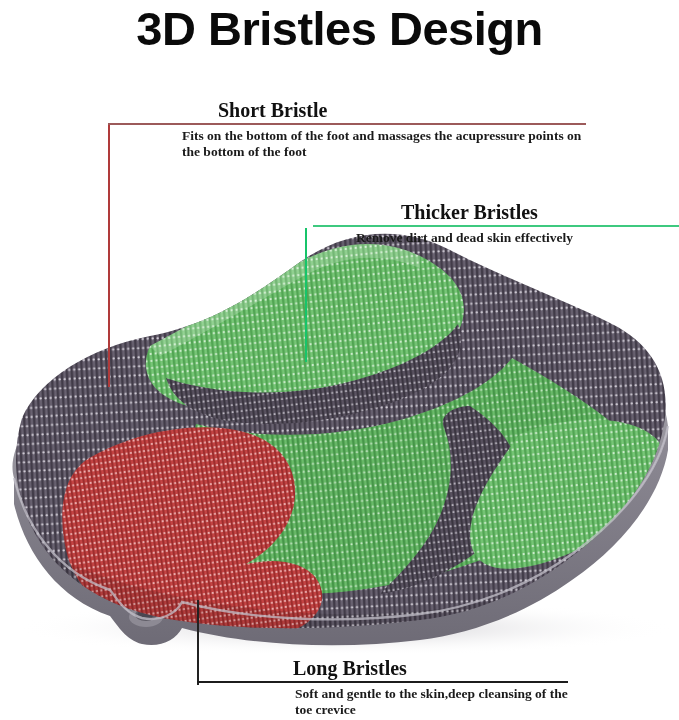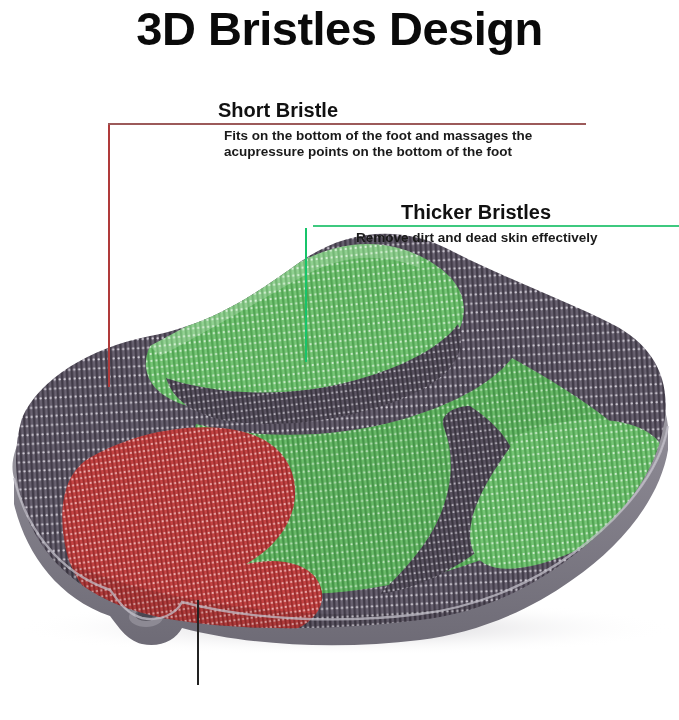--- a/index.html
+++ b/index.html
@@ -15,40 +15,40 @@
   .title{
     position:absolute;left:0;top:2px;width:679px;
     text-align:center;
     font-size:47px;line-height:54px;
     font-weight:bold;color:#0a0a0a;
     letter-spacing:-0.5px;
     white-space:nowrap;
   }
 
   
-  .callout{position:absolute;}
+  .callout{position:absolute;font-family:Liberation Serif, serif;}
   .callout .c-title{
     font-size:20px;font-weight:bold;color:#111111;
     line-height:24px;white-space:nowrap;
   }
   .callout .c-rule{
     height:2px;width:100%;
     margin-top:1px;
   }
   .callout .c-desc{
     font-size:13.5px;font-weight:bold;color:#1a1a1a;
     line-height:16px;
     margin-top:3px;
   }
 
   
   #callout-short{left:108px;top:98px;width:478px;}
   #callout-short .c-title{padding-left:110px;}
   #callout-short .c-rule{background:#9c5a5a;}
-  #callout-short .c-desc{padding-left:116px;}
+  #callout-short .c-desc{padding-left:74px;}
 
   
   #callout-thicker{left:313px;top:200px;width:374px;}
   #callout-thicker .c-title{padding-left:88px;}
   #callout-thicker .c-rule{background:#3ec97f;}
   #callout-thicker .c-desc{padding-left:43px;}
 
   
   #callout-long{left:197px;top:656px;width:371px;}
   #callout-long .c-title{padding-left:96px;}
@@ -224,14 +224,19 @@
     <div class="c-rule" style="background: rgb(156, 90, 90);"></div>
     <div class="c-desc">Fits on the bottom of the foot and massages the acupressure points on the bottom of the foot</div>
   </div>
 
   <div class="callout" id="callout-thicker">
     <div class="c-title">Thicker Bristles</div>
     <div class="c-rule" style="background: rgb(62, 201, 127);"></div>
     <div class="c-desc">Remove dirt and dead skin effectively</div>
   </div>
 
+  <div class="callout" id="callout-long">
+    <div class="c-title">Long Bristles</div>
+    <div class="c-rule" style="background: rgb(28, 28, 28);"></div>
+    <div class="c-desc">Soft and gentle to the skin,deep cleansing of the toe crevice</div>
+  </div>
 
 </div>
 
 </body></html>

